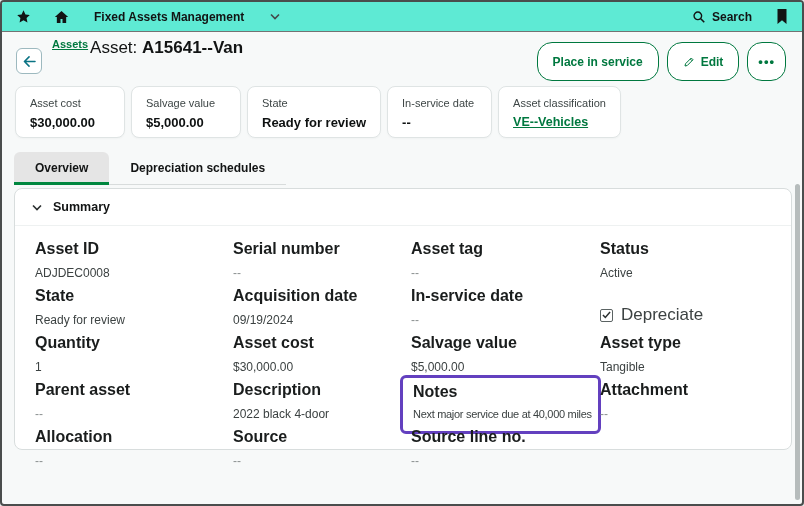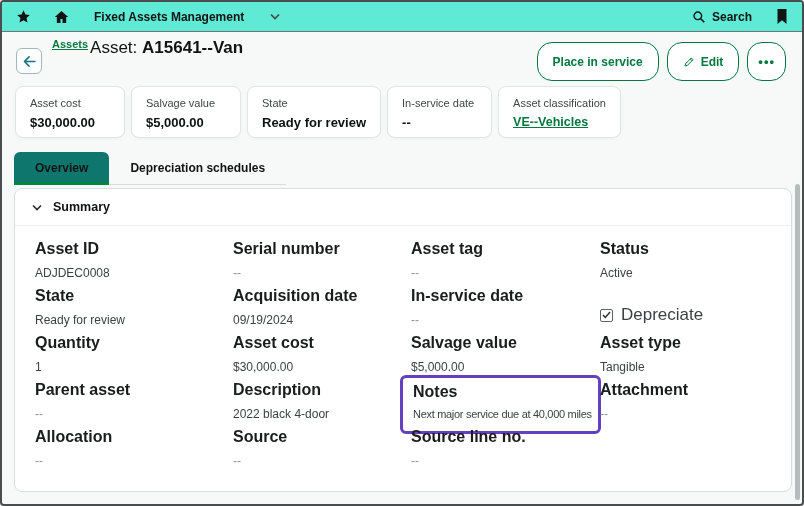--- a/index.html
+++ b/index.html
@@ -52,24 +52,24 @@
   .card:nth-child(5){min-width:122px;}
   .card .clabel { font-size:11px; color:#3e4646; margin-bottom:6px; }
   .card .cvalue { font-size:13px; font-weight:bold; color:#0e1111; }
   .card .cvalue.link { color:#00783f; text-decoration:underline; cursor:pointer; font-size:12.5px; }
   
   .tabs { position:absolute; top:150px; left:12px; display:flex; border-bottom:1px solid #d8dcdc; }
   .tab {
     padding:9px 21px 7px; font-size:12px; font-weight:bold; color:#121414;
     border-bottom:3px solid transparent; margin-bottom:-1px; cursor:pointer;
   }
-  .tab.active { background:#0f766e; border-bottom-color:#00873f; border-radius:6px 6px 0 0; }
+  .tab.active { background:#e5e5e5; border-bottom-color:#00873f; border-radius:6px 6px 0 0; }
   
   .panel {
-    position:absolute; top:186px; left:12px; width:778px; height:304px;
+    position:absolute; top:186px; left:12px; width:778px; height:262px;
     background:#fff; border:1px solid #d8dddd; border-radius:8px;
   }
   .panel-header {
     height:37px; display:flex; align-items:center; gap:11px; padding:0 17px;
     border-bottom:1px solid #eef1f1; cursor:pointer;
   }
   .panel-title { font-size:12.5px; font-weight:bold; color:#121414; }
   .fields {
     display:grid; grid-template-columns:198px 178px 189px 1fr;
     padding:14px 20px 0;

